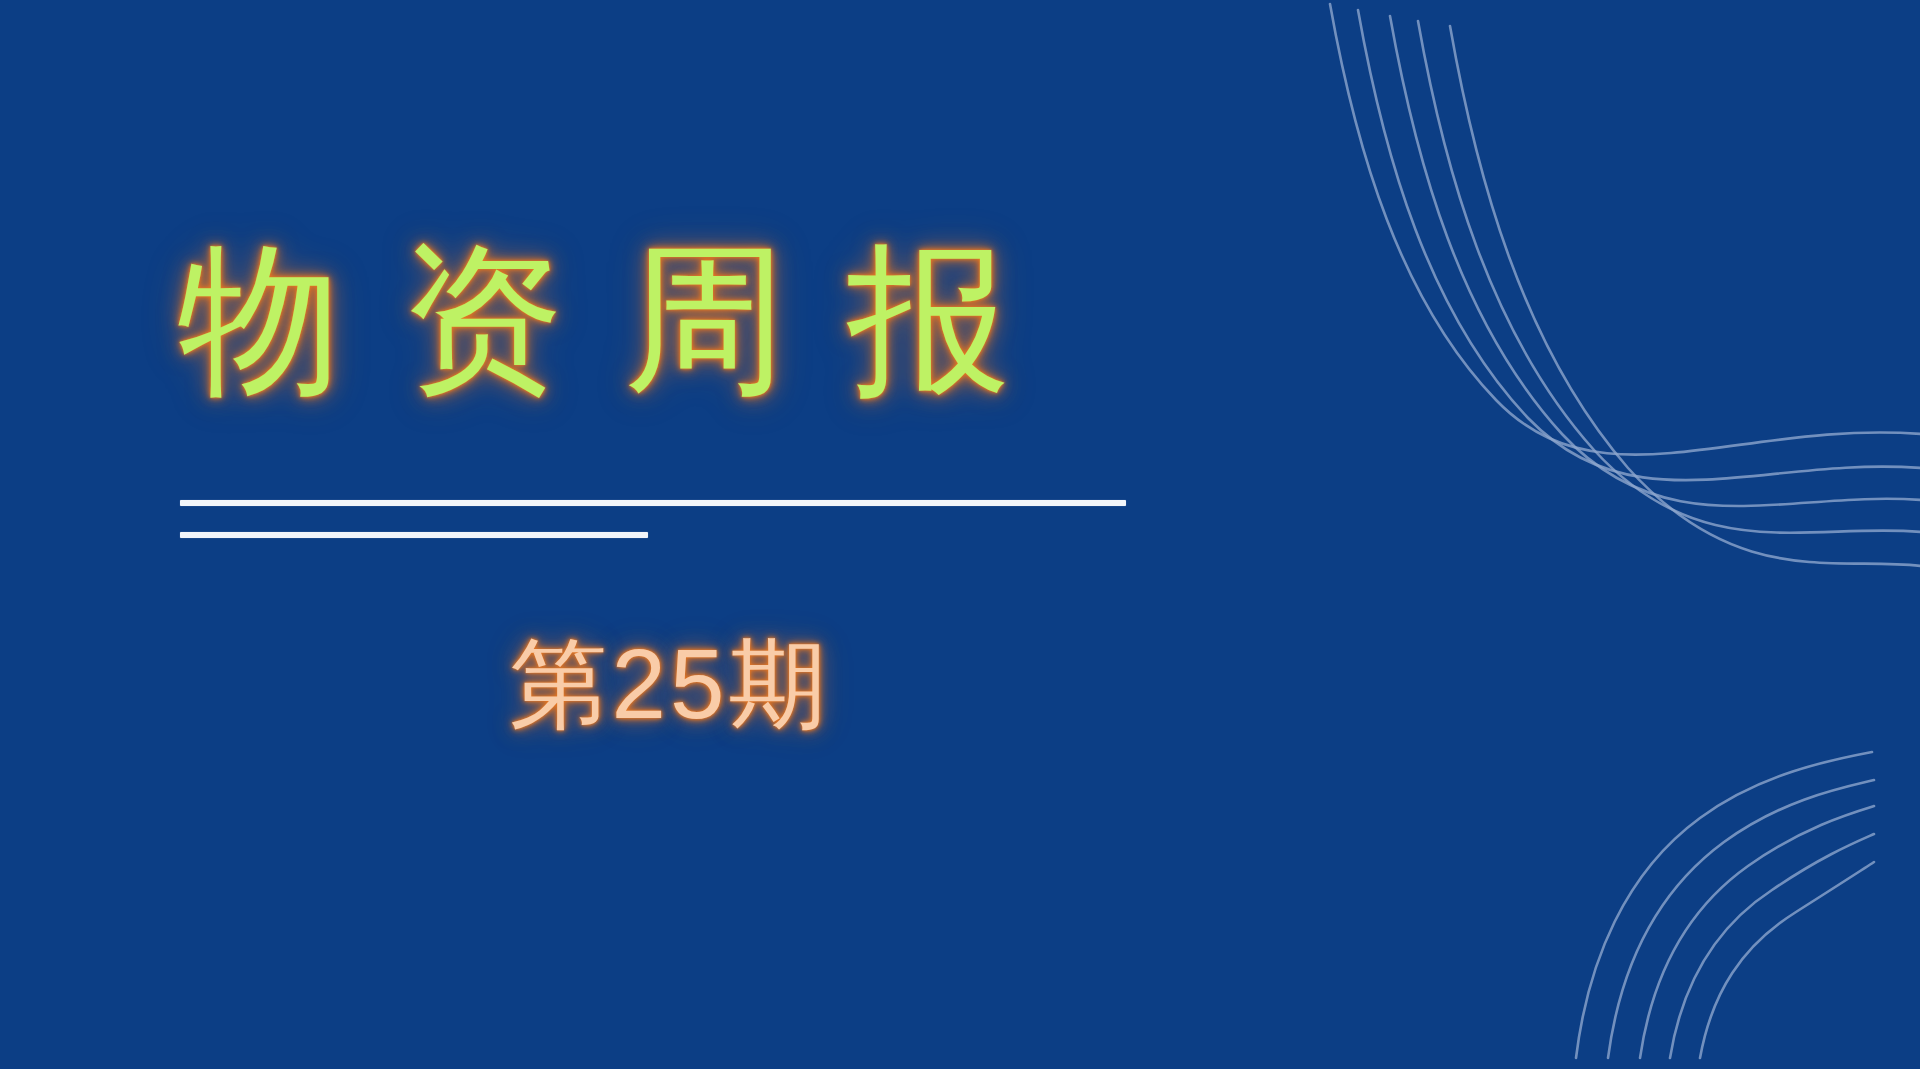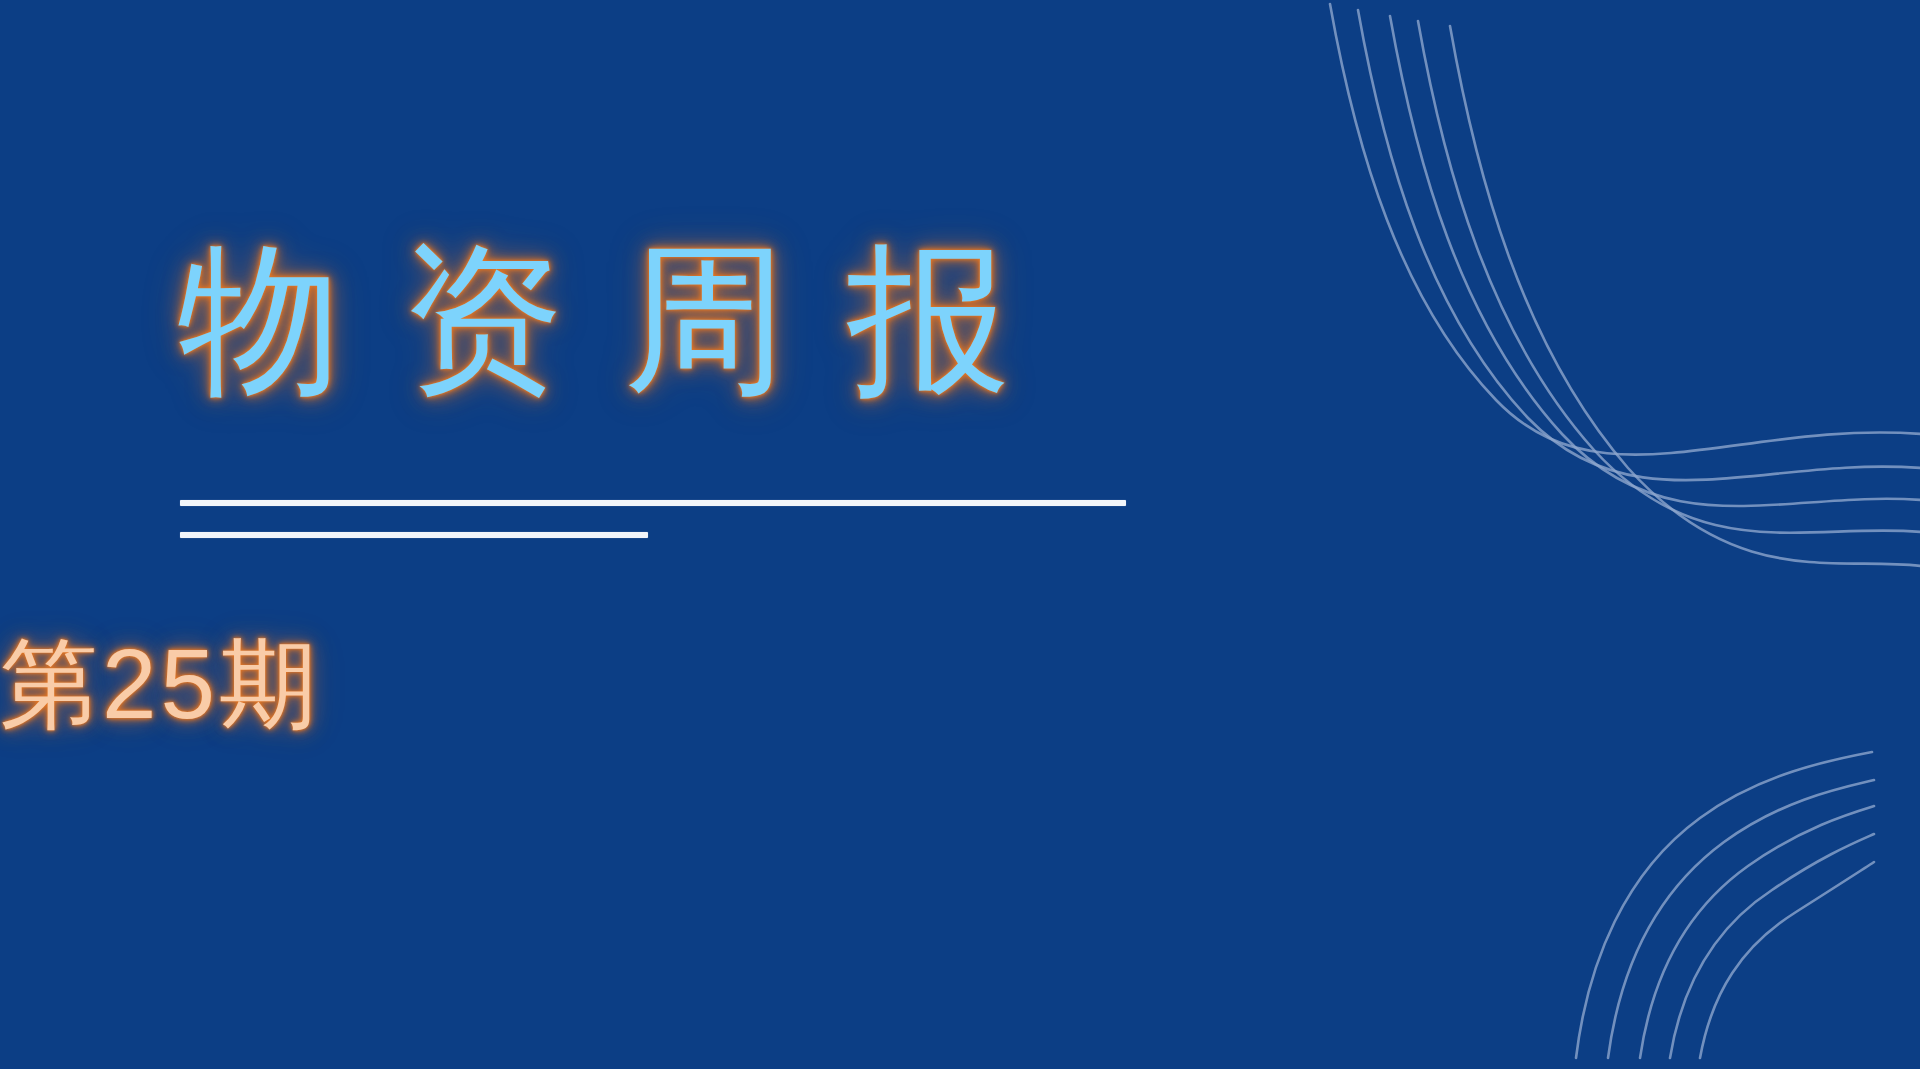--- a/index.html
+++ b/index.html
@@ -46,21 +46,21 @@
     width: 1920px;
   }
 
   .main-title {
     position: absolute;
     left: 178px;
     top: 238px;
     font-size: 163px;
     line-height: 1.0;
     font-weight: 400;
-    color: #7dd3fc;
+    color: #bef264;
     letter-spacing: 60px;
     white-space: nowrap;
     text-shadow:
        0 0 2px #E87722,
        0 0 5px #E87722,
        0 0 11px rgba(232,119,34,0.95),
        0 0 22px rgba(232,119,34,0.65),
        0 0 38px rgba(232,119,34,0.35);
   }
 
@@ -80,20 +80,21 @@
     left: 180px;
     top: 532px;
     width: 468px;
   }
 
   .subtitle {
     position: absolute;
     left: 0;
     top: 628px;
     width: 1340px;
+    text-align: center;
     font-size: 98px;
     line-height: 1.15;
     font-weight: 400;
     color: #F9CCA8;
     letter-spacing: 4px;
     white-space: nowrap;
     text-shadow:
        0 0 2px #E87722,
        0 0 5px #E87722,
        0 0 10px rgba(232,119,34,0.95),

